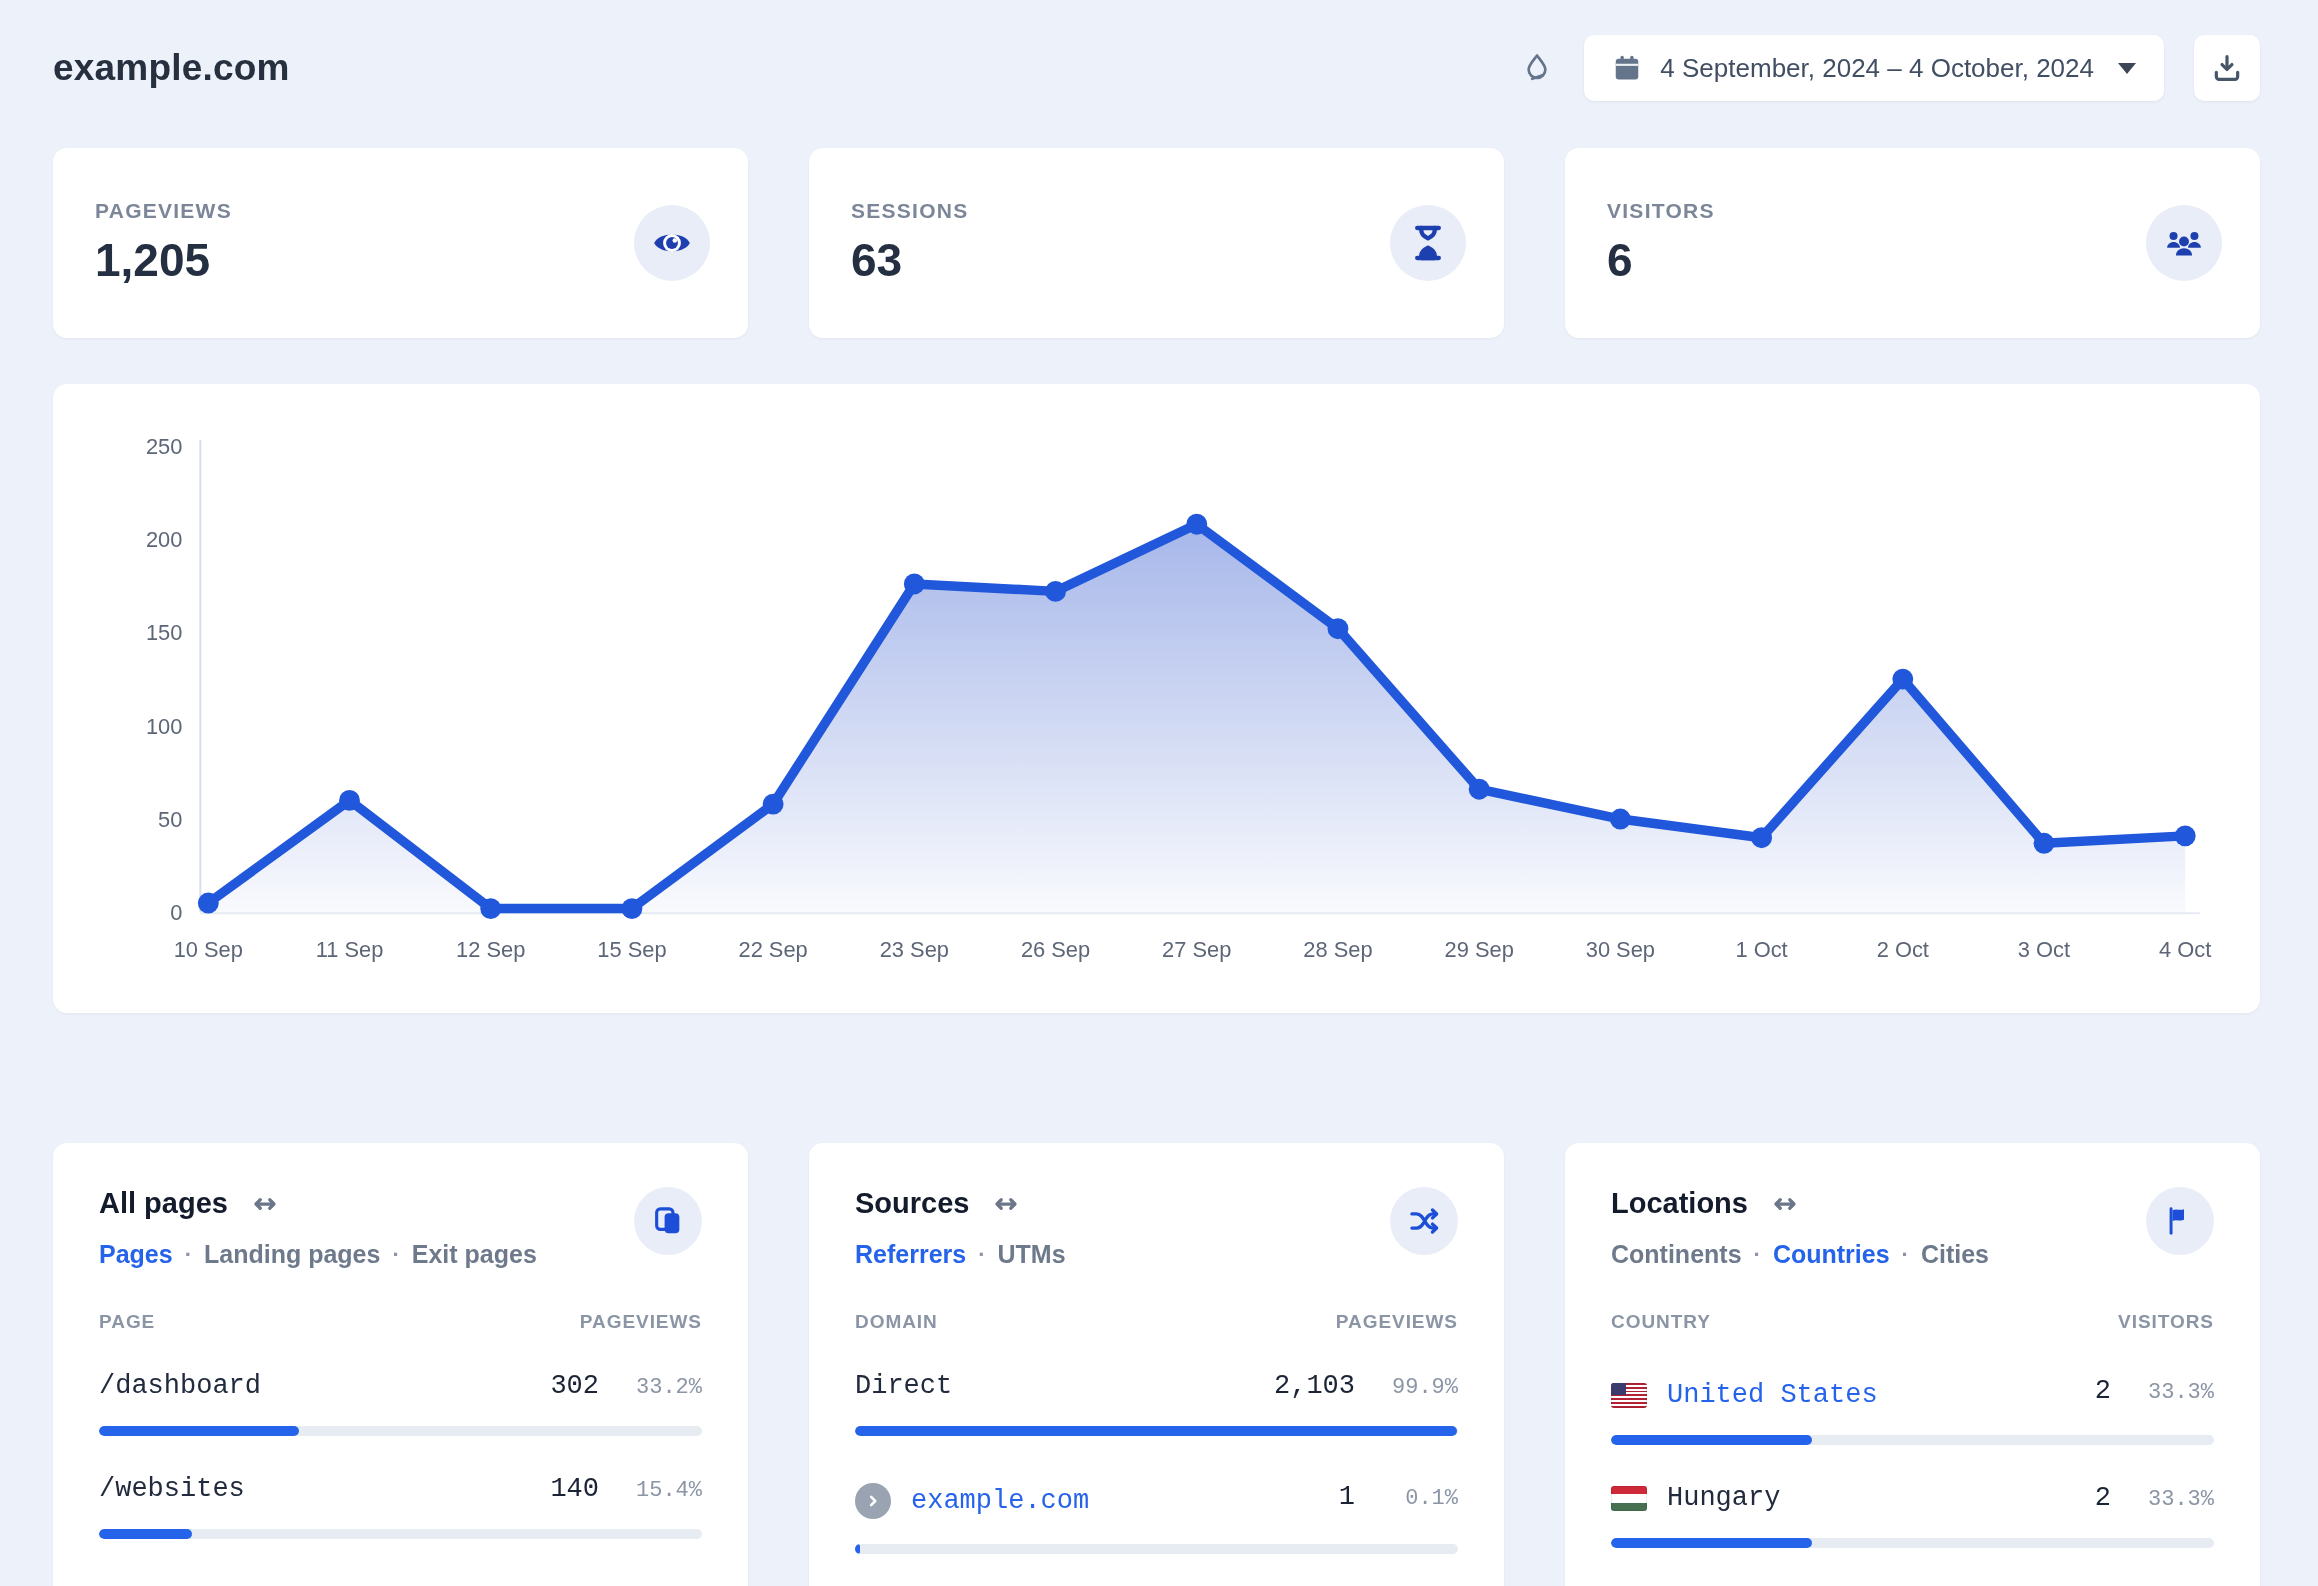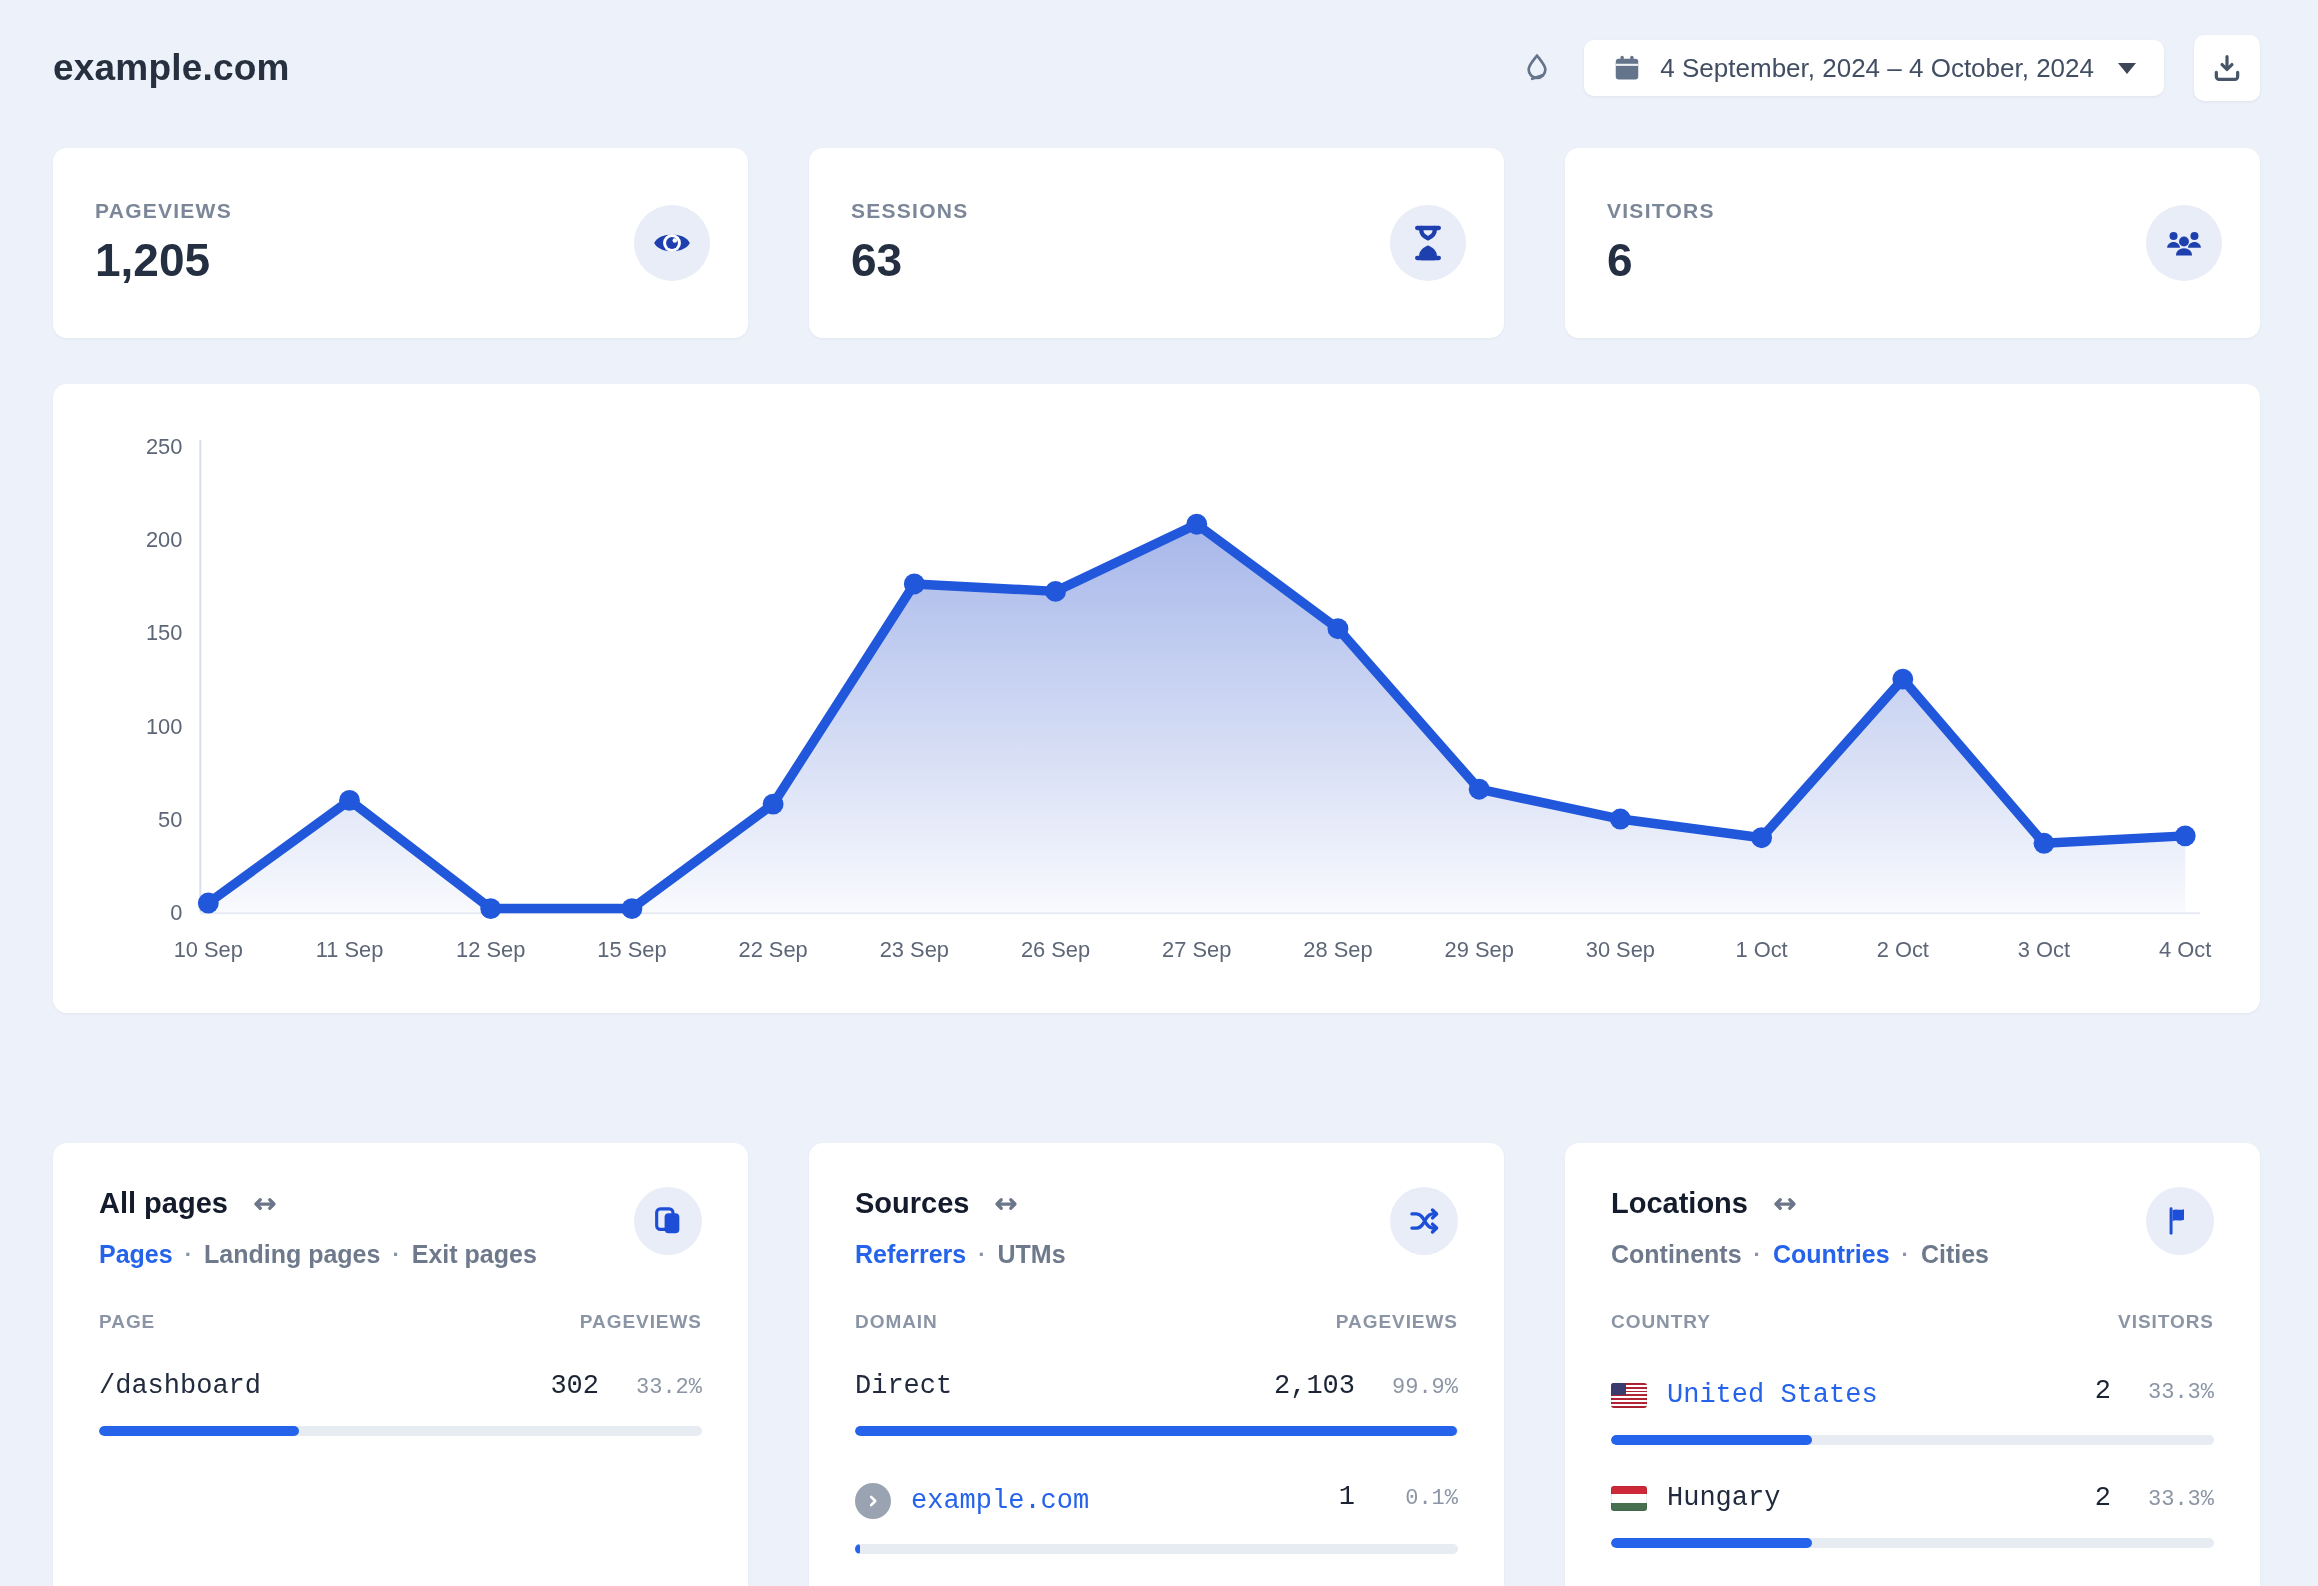--- a/index.html
+++ b/index.html
@@ -13,21 +13,21 @@
   .page { padding:22px 58px 0 53px; }
 
   
   .topbar { display:flex; align-items:center; justify-content:space-between; height:92px; }
   .site-title { font-size:37px; font-weight:700; color:#26303f; letter-spacing:0.2px; }
   .topbar-right { display:flex; align-items:center; gap:30px; }
   .icon-plain { background:none; border:none; cursor:pointer; display:flex; align-items:center; }
   .date-pill {
     display:flex; align-items:center; gap:18px;
     background:#fff; border:none; border-radius:10px; cursor:pointer;
-    height:56px; padding:0 28px;
+    height:66px; padding:0 28px;
     box-shadow:0 1px 3px rgba(20,40,80,.07);
   }
   .date-pill .date-text { font-size:26px; color:#414e63; }
   .caret-down {
     width:0; height:0; border-left:9px solid transparent; border-right:9px solid transparent;
     border-top:11px solid #3c4656; margin-left:6px;
   }
   .dl-btn {
     width:66px; height:66px; background:#fff; border:none; border-radius:10px; cursor:pointer;
     display:flex; align-items:center; justify-content:center;
@@ -280,20 +280,32 @@
             <span class="row-name" style="cursor:pointer">/dashboard</span>
             <span class="row-right">
               <span class="row-value">302</span>
               <span class="row-pct">33.2%</span>
             </span>
           </div>
           <div class="bar-track">
             <div class="bar-fill" style="width: 33.2%;"></div>
           </div>
         </div>
+        <div class="row">
+          <div class="row-line">
+            <span class="row-name" style="cursor:pointer">/websites</span>
+            <span class="row-right">
+              <span class="row-value">140</span>
+              <span class="row-pct">15.4%</span>
+            </span>
+          </div>
+          <div class="bar-track">
+            <div class="bar-fill" style="width: 15.4%;"></div>
+          </div>
+        </div>
       </div>
     </div>
 
     <div class="panel">
       <div class="panel-head">
         <div>
           <div class="panel-title-row">
             <span class="panel-title">Sources</span>
             <span style="display:flex;cursor:pointer">
               <svg width="30" height="30" viewBox="0 0 24 24" fill="none" stroke="#6b7689" stroke-width="2.6" stroke-linecap="round" stroke-linejoin="round">

